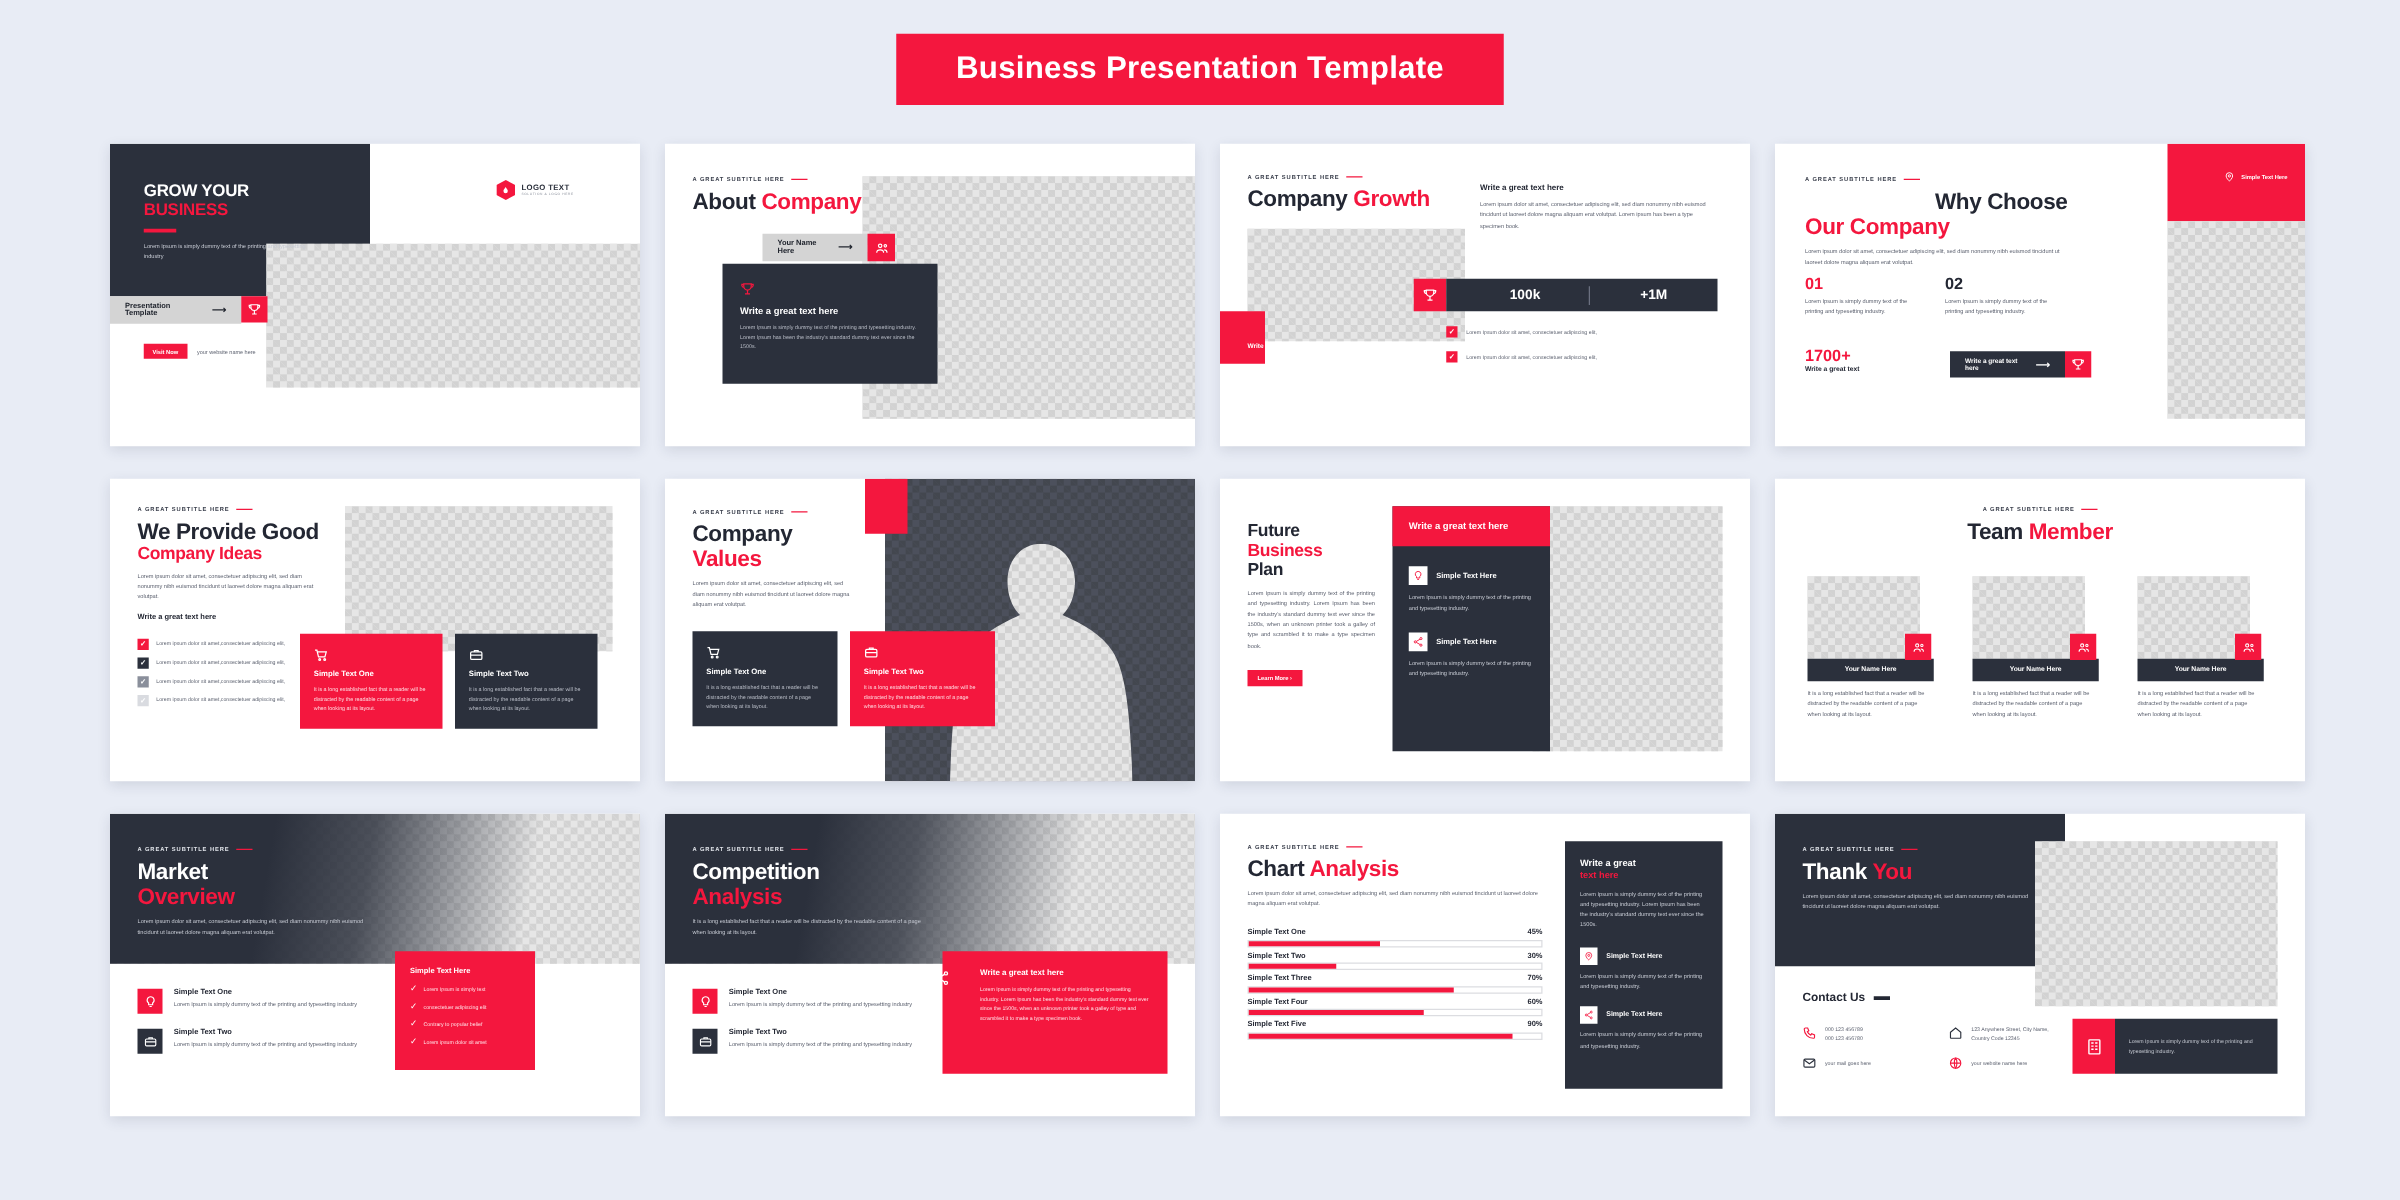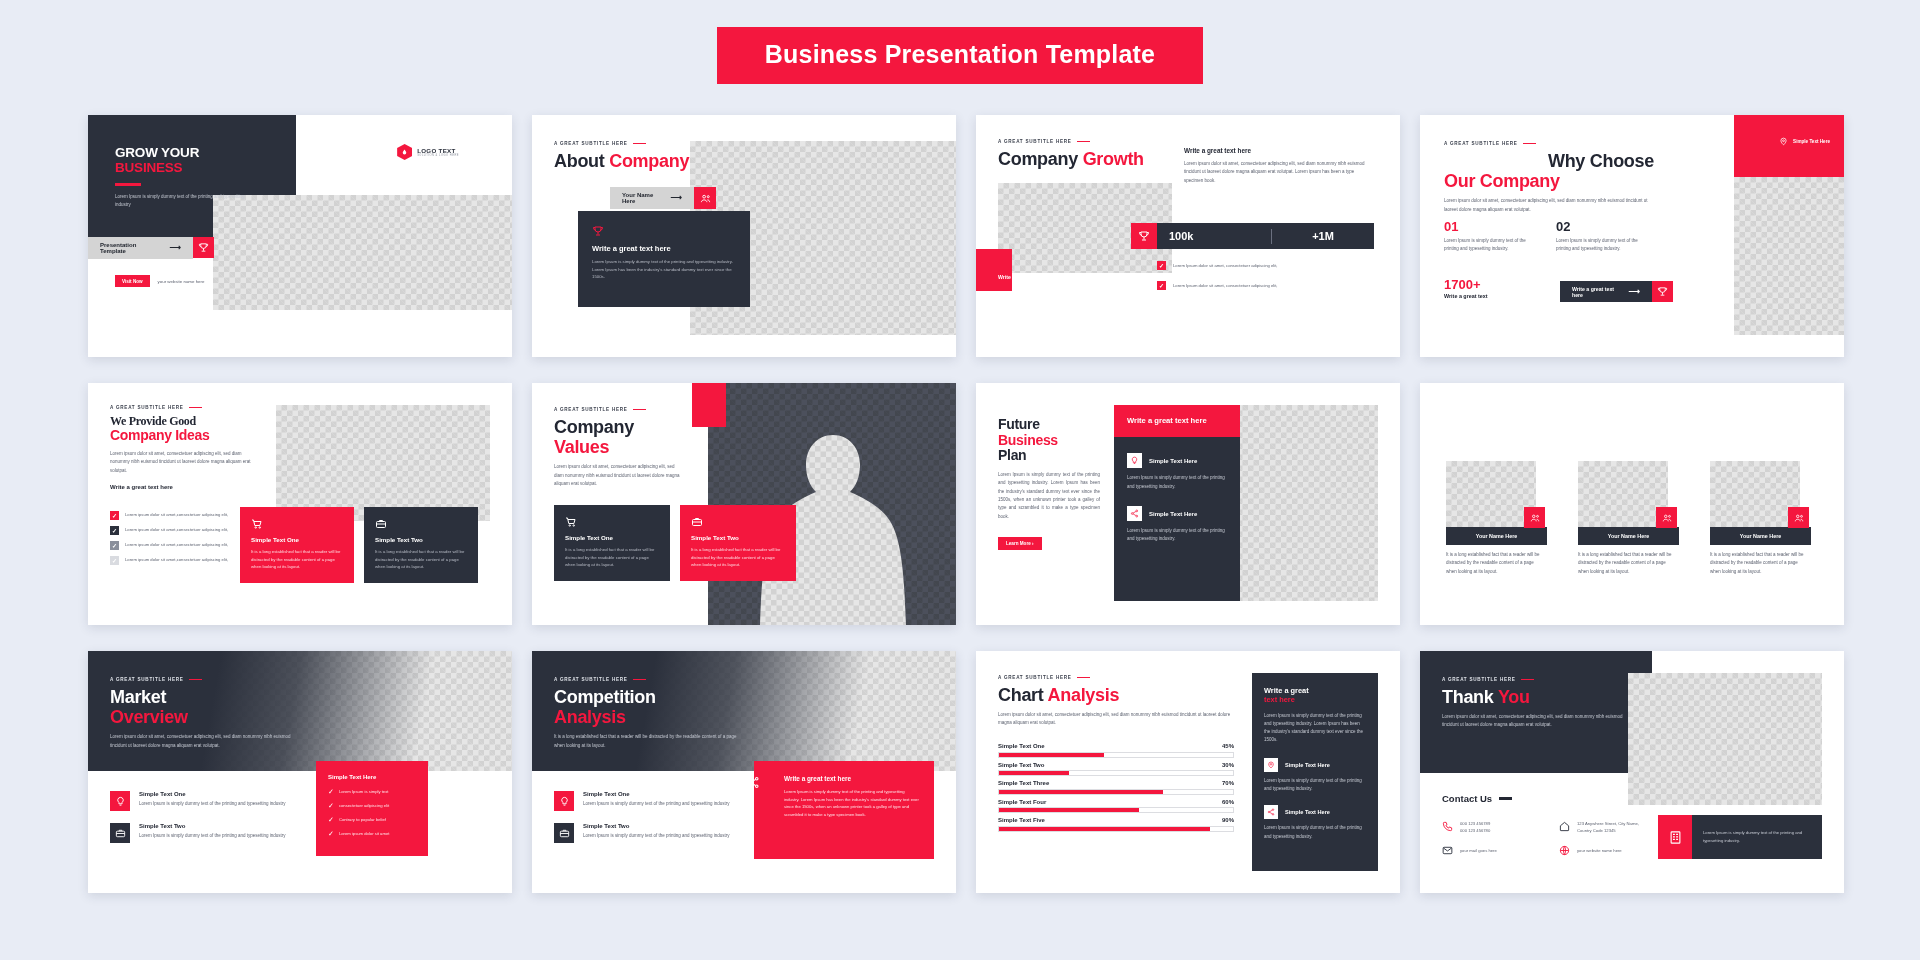--- a/index.html
+++ b/index.html
@@ -223,21 +223,21 @@
       </div>
       <div style="position:absolute;left:155px;top:108px;display:flex;align-items:stretch;">
         <div style="background:#f4173e;width:26px;display:flex;align-items:center;justify-content:center;">
           <svg class="ic" width="12" height="12" viewBox="0 0 24 24" fill="none" stroke="#fff" stroke-width="2">
               <path d="M6 4h12v4a6 6 0 0 1-12 0V4z"></path>
               <path d="M6 5H3v2a4 4 0 0 0 3 3M18 5h3v2a4 4 0 0 1-3 3"></path>
               <path d="M12 14v5M8 20h8"></path>
             </svg>
         </div>
         <div style="background:#2b303c;width:217px;height:26px;display:flex;align-items:center;">
-          <div style="flex:1;text-align:left;color:#fff;font-size:11px;font-weight:bold;padding-left:12px;">100k</div>
+          <div style="flex:1;text-align:center;color:#fff;font-size:11px;font-weight:bold;padding-left:12px;">100k</div>
           <div style="width:1px;height:15px;background:#6b7080;"></div>
           <div style="flex:1;text-align:center;color:#fff;font-size:11px;font-weight:bold;">+1M</div>
         </div>
       </div>
       <div style="position:absolute;left:181px;top:146px;width:215px;">
         <div style="display:flex;align-items:center;gap:7px;margin-bottom:11px;">
           <span class="chk red">✓</span>
           <span class="t42" style="color:#5d6270;">Lorem Ipsum dolor sit amet, consectetuer adipiscing elit,</span>
         </div>
         <div style="display:flex;align-items:center;gap:7px;">
@@ -289,21 +289,21 @@
               <path d="M12 14v5M8 20h8"></path>
             </svg>
         </div>
       </div>
     </div>
 
     <div class="slide">
       <div class="ph" style="position:absolute;left:188px;top:22px;width:214px;height:116px;"></div>
       <div style="position:absolute;left:22px;top:22px;width:160px;">
         <div class="eyebrow">A GREAT SUBTITLE HERE</div>
-        <div class="h-title" style="margin-top:5px;font-size:12px;font-family:Liberation Serif, serif;">We Provide Good</div>
+        <div class="h-title" style="margin-top:5px;font-size:18px;">We Provide Good</div>
         <div class="h-title red" style="font-size:14px;">Company Ideas</div>
         <div class="body-txt" style="margin-top:6px;width:152px;">Lorem ipsum dolor sit amet, consectetuer adipiscing elit, sed diam nonummy nibh euismod tincidunt ut laoreet dolore magna aliquam erat volutpat.</div>
         <div style="font-size:6px;font-weight:bold;color:#232733;margin-top:9px;">Write a great text here</div>
       </div>
       <div style="position:absolute;left:22px;top:128px;width:122px;">
         <div style="display:flex;gap:6px;margin-bottom:6px;">
           <span class="chk red">✓</span>
           <span class="t42" style="color:#5d6270;line-height:1.7;">Lorem ipsum dolor sit amet,consectetuer adipiscing elit,</span>
         </div>
         <div style="display:flex;gap:6px;margin-bottom:6px;">
@@ -423,20 +423,27 @@
                 </svg>
             </span>
             <span style="color:#fff;font-size:6px;font-weight:bold;">Simple Text Here</span>
           </div>
           <div class="body-txt light" style="margin-top:6px;">Lorem Ipsum is simply dummy text of the printing and typesetting industry.</div>
         </div>
       </div>
     </div>
 
     <div class="slide">
+      <div style="position:absolute;left:0;top:22px;width:100%;text-align:center;">
+        <div class="eyebrow center">A GREAT SUBTITLE HERE</div>
+        <div class="h-title" style="margin-top:5px;">
+          <span>Team</span>
+          <span class="red">Member</span>
+        </div>
+      </div>
 
       <div style="position:absolute;left:26px;top:78px;width:108px;">
         <div class="ph" style="width:90px;height:66px;"></div>
         <div style="position:absolute;left:78px;top:46px;width:21px;height:21px;background:#f4173e;display:flex;align-items:center;justify-content:center;">
           <svg class="ic" width="10" height="10" viewBox="0 0 24 24" fill="none" stroke="#fff" stroke-width="2">
               <circle cx="9" cy="8" r="3"></circle>
               <path d="M3 20c0-3 3-5 6-5s6 2 6 5"></path>
               <circle cx="18" cy="8" r="2.2"></circle>
               <path d="M16 15c3 0 5 2 5 5"></path>
             </svg>

